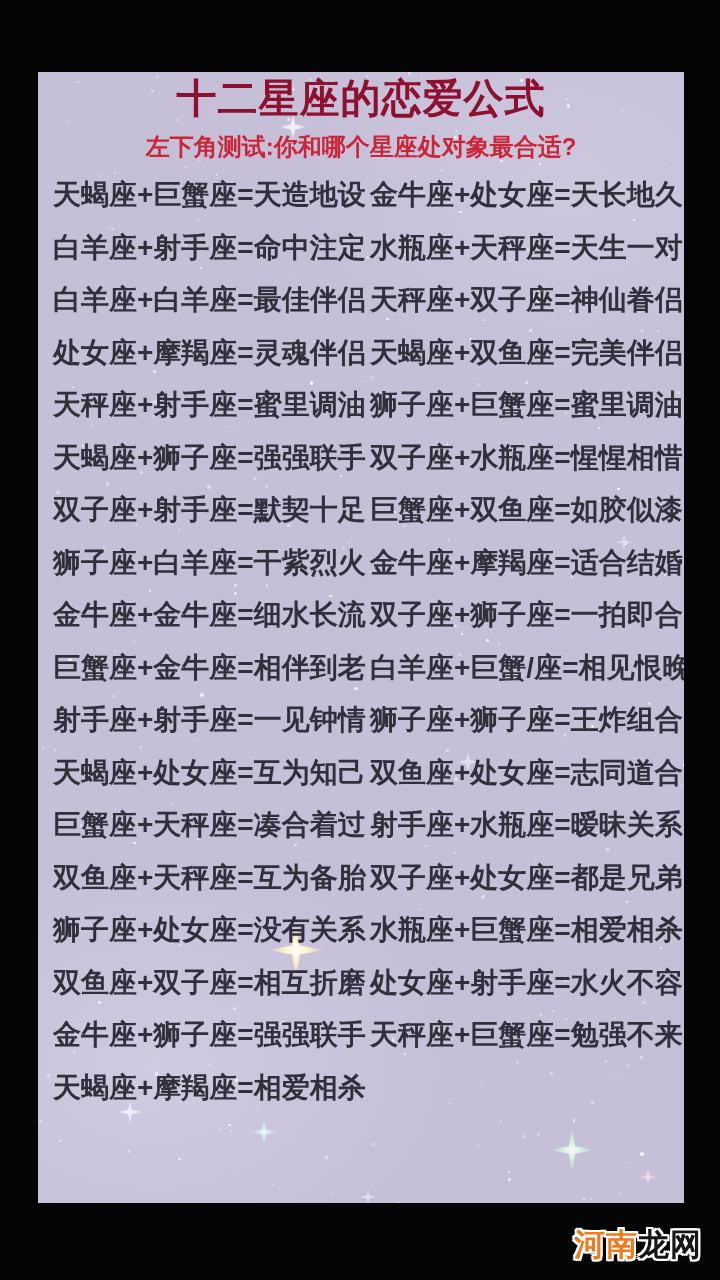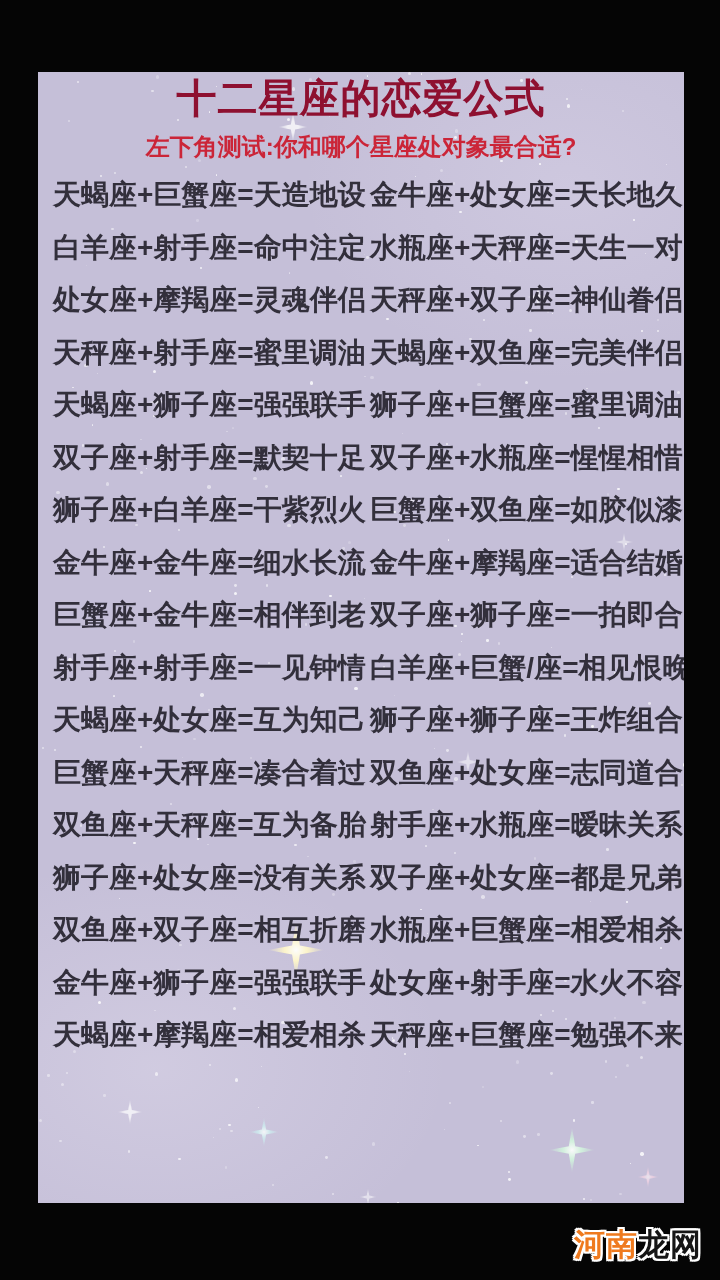--- a/index.html
+++ b/index.html
@@ -411,20 +411,21 @@
       <div class="glint" style="left: 599px; top: 1094px; width: 22px; height: 22px; opacity: 0.6; background: radial-gradient(circle, rgb(255, 255, 255) 0%, rgb(255, 217, 230) 28%, rgba(255, 255, 255, 0) 72%);"></div>
       <div class="glint" style="left: 50px; top: 580px; width: 20px; height: 20px; opacity: 0.45; background: radial-gradient(circle, rgb(255, 255, 255) 0%, rgb(255, 255, 255) 28%, rgba(255, 255, 255, 0) 72%);"></div>
       <div class="glint" style="left: 576px; top: 460px; width: 20px; height: 20px; opacity: 0.45; background: radial-gradient(circle, rgb(255, 255, 255) 0%, rgb(255, 255, 255) 28%, rgba(255, 255, 255, 0) 72%);"></div>
       <div class="glint" style="left: 321px; top: 1116px; width: 18px; height: 18px; opacity: 0.5; background: radial-gradient(circle, rgb(255, 255, 255) 0%, rgb(255, 255, 255) 28%, rgba(255, 255, 255, 0) 72%);"></div>
     </div>
   <div class="title">十二星座的恋爱公式</div>
   <div class="subtitle">左下角测试:你和哪个星座处对象最合适?</div>
   <div class="col col-left" id="col-left">
       <div class="formula-row">天蝎座+巨蟹座=天造地设</div>
       <div class="formula-row">白羊座+射手座=命中注定</div>
+      <div class="formula-row">白羊座+白羊座=最佳伴侣</div>
       <div class="formula-row">处女座+摩羯座=灵魂伴侣</div>
       <div class="formula-row">天秤座+射手座=蜜里调油</div>
       <div class="formula-row">天蝎座+狮子座=强强联手</div>
       <div class="formula-row">双子座+射手座=默契十足</div>
       <div class="formula-row">狮子座+白羊座=干紫烈火</div>
       <div class="formula-row">金牛座+金牛座=细水长流</div>
       <div class="formula-row">巨蟹座+金牛座=相伴到老</div>
       <div class="formula-row">射手座+射手座=一见钟情</div>
       <div class="formula-row">天蝎座+处女座=互为知己</div>
       <div class="formula-row">巨蟹座+天秤座=凑合着过</div>

